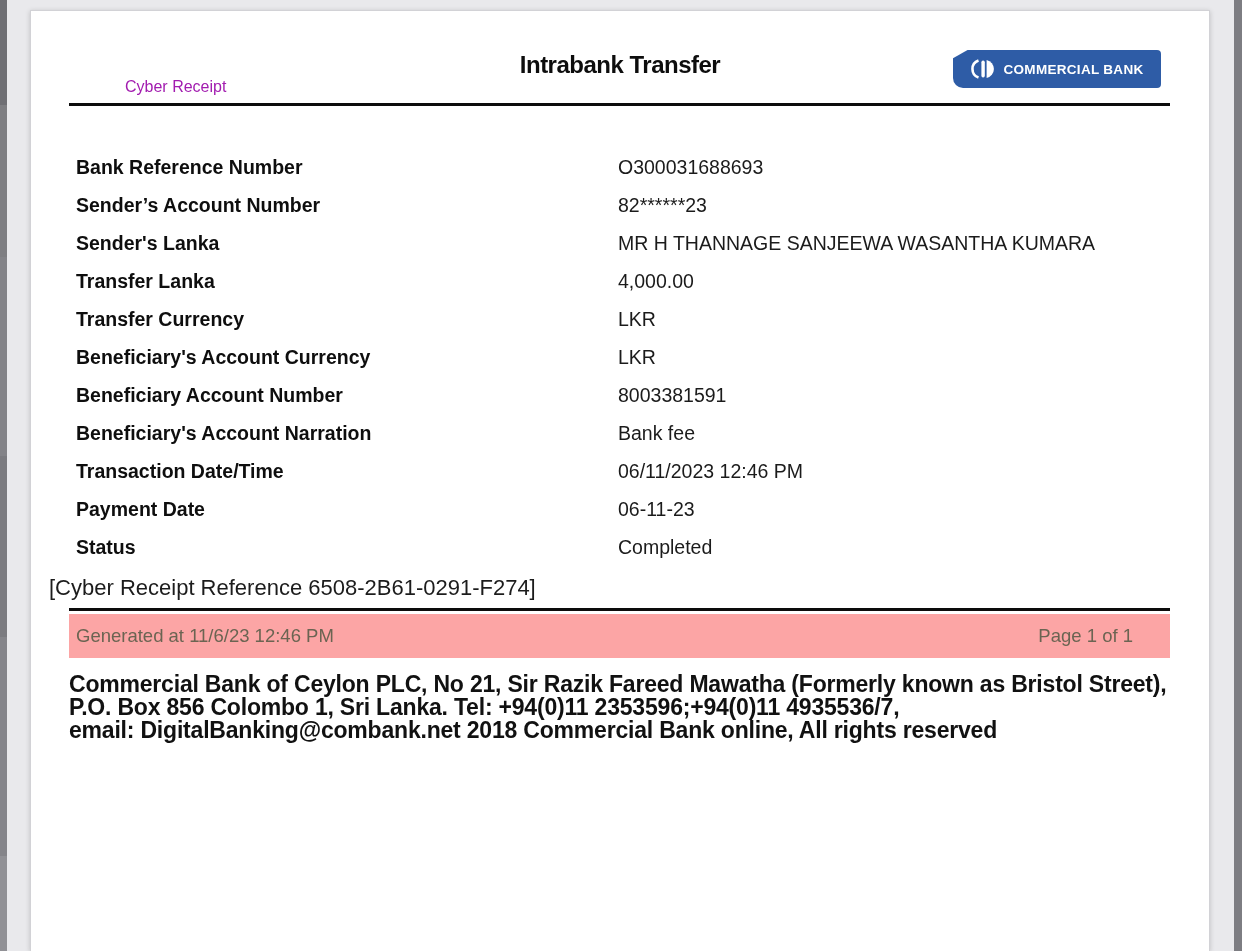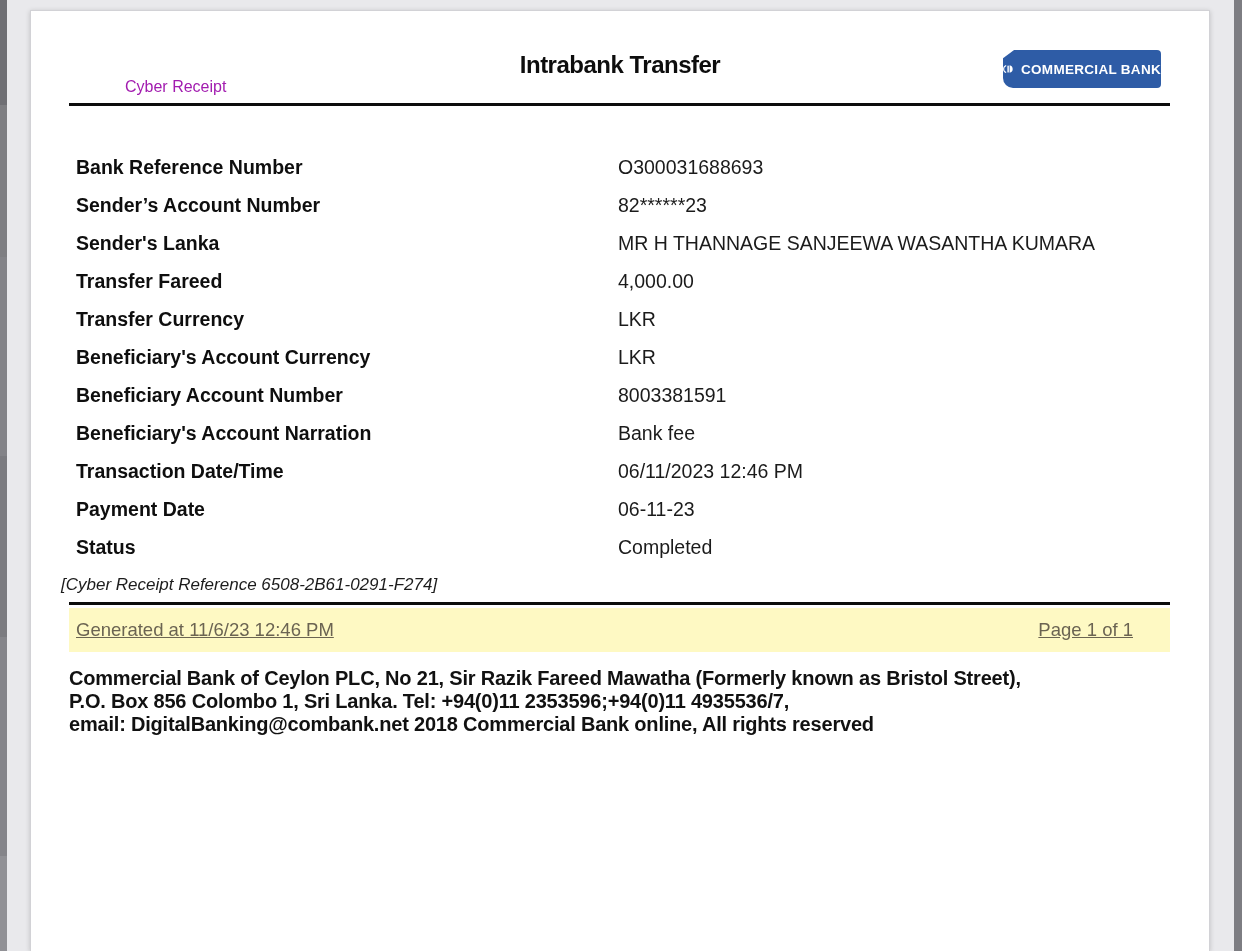--- a/index.html
+++ b/index.html
@@ -40,21 +40,21 @@
     font-size: 16px; color: #a21caf;
   }
   .title {
     position: absolute; left: 0; right: 0; top: 40px;
     text-align: center;
     font-size: 24px; font-weight: 700; letter-spacing: -0.5px;
     color: #0d0d0d;
   }
   .logo {
     position: absolute; right: 48px; top: 39px;
-    width: 158px; height: 38px;
+    width: 208px; height: 38px;
   }
   .logo-bg {
     position: absolute; inset: 0;
     border-radius: 5px 4px 4px 10px;
     clip-path: polygon(7% 0, 100% 0, 100% 100%, 0 100%, 0 22%);
   }
   .logo-inner {
     position: absolute; inset: 0;
     display: flex; align-items: center; justify-content: center;
     gap: 7px; color: #ffffff;
@@ -75,36 +75,36 @@
     color: #0e0e0e;
   }
   .field-value {
     flex: 1 1 auto;
     font-size: 19.5px; line-height: 28px;
     color: #1b1b1b;
   }
 
   
   .receipt-ref {
-    margin: 9px 40px 0 30px;
-    font-size: 17px; color: #1c1c1c; font-style: italic;
+    margin: 9px 40px 0 18px;
+    font-size: 22px; color: #1c1c1c;
   }
   .ref-rule { margin: 7px 39px 0 38px; height: 2.5px; background: #0c0c0c; }
   .status-bar {
     margin: 3px 39px 0 38px; height: 44px;
     background: #ebe4d8;
     display: flex; align-items: center; justify-content: space-between;
     padding: 0 37px 0 7px; box-sizing: border-box;
     color: #6b6452; font-size: 18.5px;
   }
 
   
   .footer-text {
     margin: 15px 40px 0 38px;
-    font-weight: 700; font-size: 20px; line-height: 23px;
+    font-weight: 700; font-size: 23px; line-height: 23px;
     letter-spacing: -0.2px; color: #111111;
   }
 </style>
 </head>
 <body>
 
 <div class="viewport">
   <div class="edge-strip edge-left"></div>
   <div class="edge-strip edge-right"></div>
 
@@ -139,21 +139,21 @@
     <div class="field-label">Sender’s Account Number</div>
     <div class="field-value">82******23</div>
   </div>
 
   <div class="field-row">
     <div class="field-label">Sender's Lanka</div>
     <div class="field-value">MR H THANNAGE SANJEEWA WASANTHA KUMARA</div>
   </div>
 
   <div class="field-row">
-    <div class="field-label">Transfer Fareed</div>
+    <div class="field-label">Transfer Lanka</div>
     <div class="field-value">4,000.00</div>
   </div>
 
   <div class="field-row">
     <div class="field-label">Transfer Currency</div>
     <div class="field-value">LKR</div>
   </div>
 
 
   <div class="field-row">
@@ -183,21 +183,21 @@
 
   <div class="field-row">
     <div class="field-label">Status</div>
     <div class="field-value">Completed</div>
   </div>
 </div>
 
     <div class="receipt-ref">[Cyber Receipt Reference 6508-2B61-0291-F274]</div>
     <div class="ref-rule"></div>
 
-    <div class="status-bar" style="background: #fef9c3; color: rgb(107, 100, 82); text-decoration: underline;">
+    <div class="status-bar" style="background: #fca5a5; color: rgb(107, 100, 82);">
       <span>Generated at 11/6/23 12:46 PM</span>
       <span>Page 1 of 1</span>
     </div>
 
     <div class="footer-text">
         <div>Commercial Bank of Ceylon PLC, No 21, Sir Razik Fareed Mawatha (Formerly known as Bristol Street),</div>
         <div>P.O. Box 856 Colombo 1, Sri Lanka. Tel: +94(0)11 2353596;+94(0)11 4935536/7,</div>
         <div>email: DigitalBanking@combank.net 2018 Commercial Bank online, All rights reserved</div>
       </div>
   </div>

